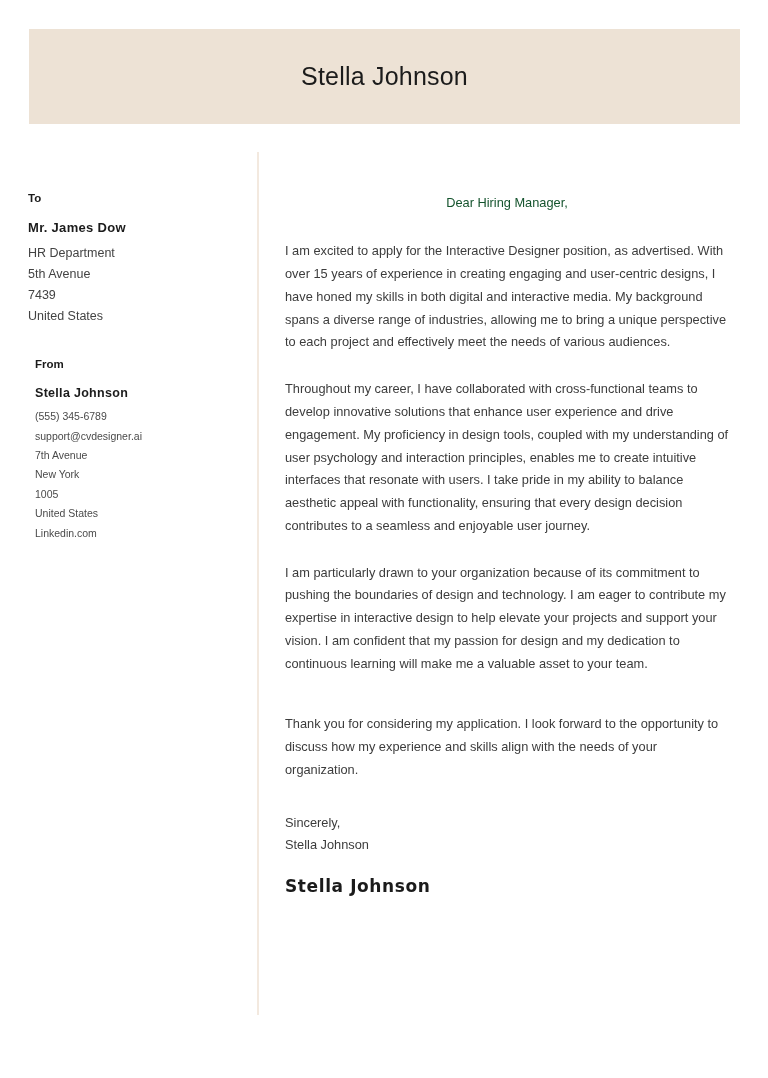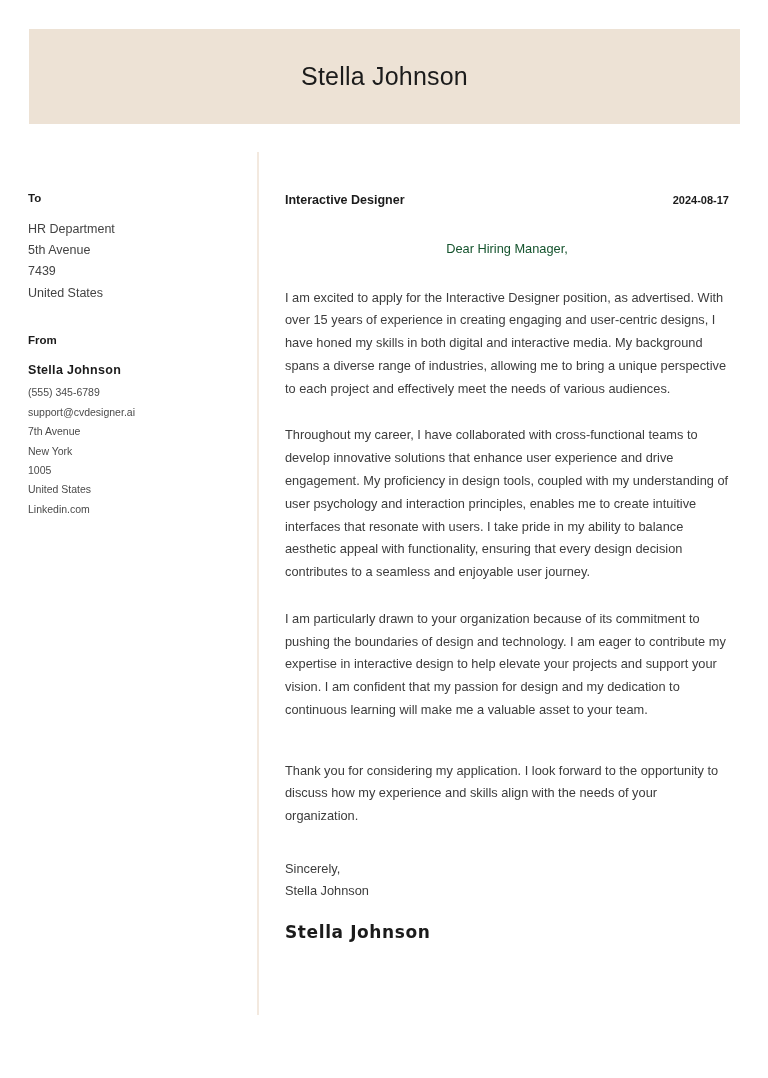--- a/index.html
+++ b/index.html
@@ -84,20 +84,21 @@
     letter-spacing: 0.3px;
   }
   .recipient-line {
     font-size: 12.5px;
     color: #434343;
     line-height: 1.7;
   }
 
   .from-block {
     margin-top: 30px;
+    margin-left: 7px;
   }
   .sender-name {
     font-size: 12.5px;
     font-weight: bold;
     color: #1b1b1b;
     margin: 0 0 4px 0;
     line-height: 1.5;
     letter-spacing: 0.3px;
   }
   .sender-line {
@@ -179,20 +180,21 @@
   </div>
 
   <div class="divider"></div>
 
   <div class="content">
 
     <div class="sidebar">
 
       <div class="to-block">
         <div class="block-heading">To</div>
+        <div class="recipient-name">Mr. James Dow</div>
         <div class="recipient-line">HR Department</div>
         <div class="recipient-line">5th Avenue</div>
         <div class="recipient-line">7439</div>
         <div class="recipient-line">United States</div>
       </div>
 
       <div class="from-block">
         <div class="block-heading">From</div>
         <div class="sender-name">Stella Johnson</div>
         <div class="sender-line">(555) 345-6789</div>
@@ -201,24 +203,20 @@
         <div class="sender-line">New York</div>
         <div class="sender-line">1005</div>
         <div class="sender-line">United States</div>
         <div class="sender-line">Linkedin.com</div>
       </div>
 
     </div>
 
     <div class="main">
 
-      <div class="main-head">
-        <div class="job-title">Interactive Designer</div>
-        <div class="letter-date">2024-08-17</div>
-      </div>
 
       <div class="salutation">Dear Hiring Manager,</div>
 
       <p class="para">I am excited to apply for the Interactive Designer position, as advertised. With over 15 years of experience in creating engaging and user-centric designs, I have honed my skills in both digital and interactive media. My background spans a diverse range of industries, allowing me to bring a unique perspective to each project and effectively meet the needs of various audiences.</p>
       <p class="para">Throughout my career, I have collaborated with cross-functional teams to develop innovative solutions that enhance user experience and drive engagement. My proficiency in design tools, coupled with my understanding of user psychology and interaction principles, enables me to create intuitive interfaces that resonate with users. I take pride in my ability to balance aesthetic appeal with functionality, ensuring that every design decision contributes to a seamless and enjoyable user journey.</p>
       <p class="para">I am particularly drawn to your organization because of its commitment to pushing the boundaries of design and technology. I am eager to contribute my expertise in interactive design to help elevate your projects and support your vision. I am confident that my passion for design and my dedication to continuous learning will make me a valuable asset to your team.</p>
 
       <p class="para closing">Thank you for considering my application. I look forward to the opportunity to discuss how my experience and skills align with the needs of your organization.</p>
 
       <div class="signoff">Sincerely,</div>

